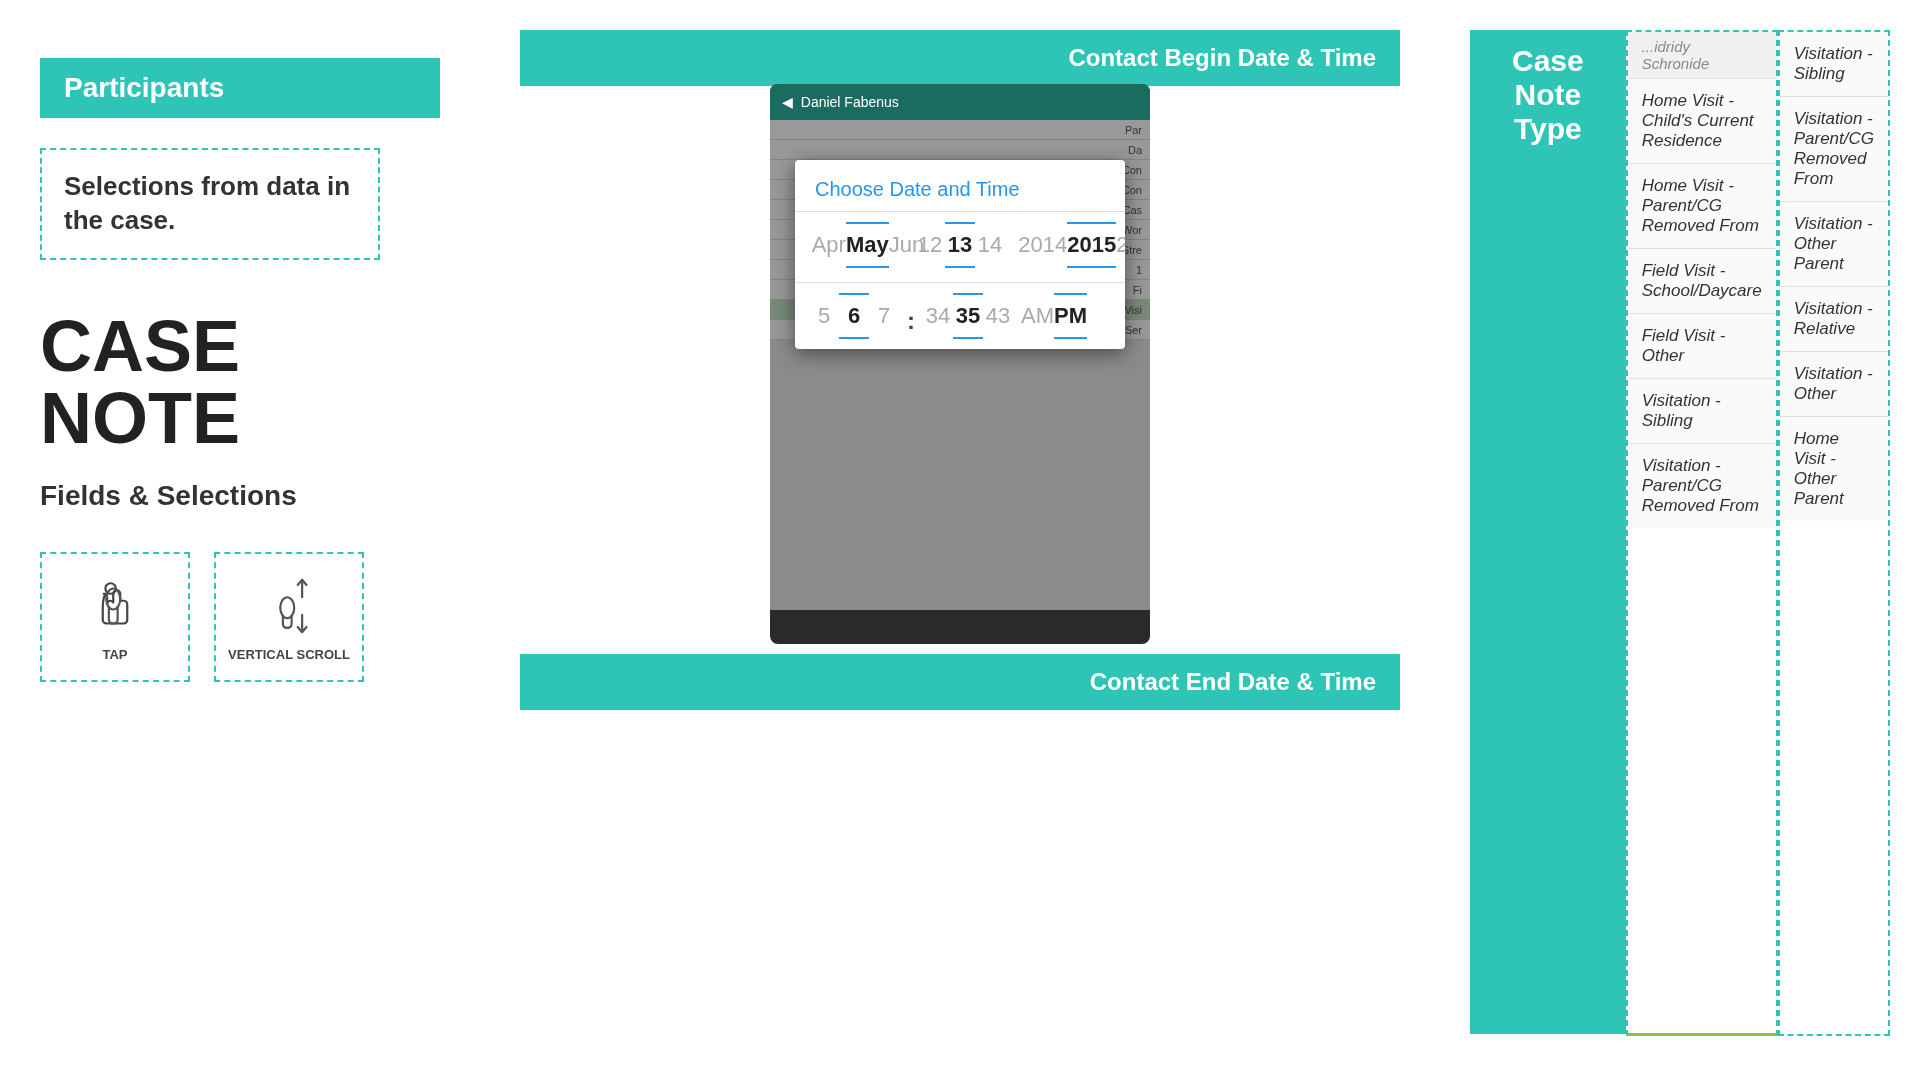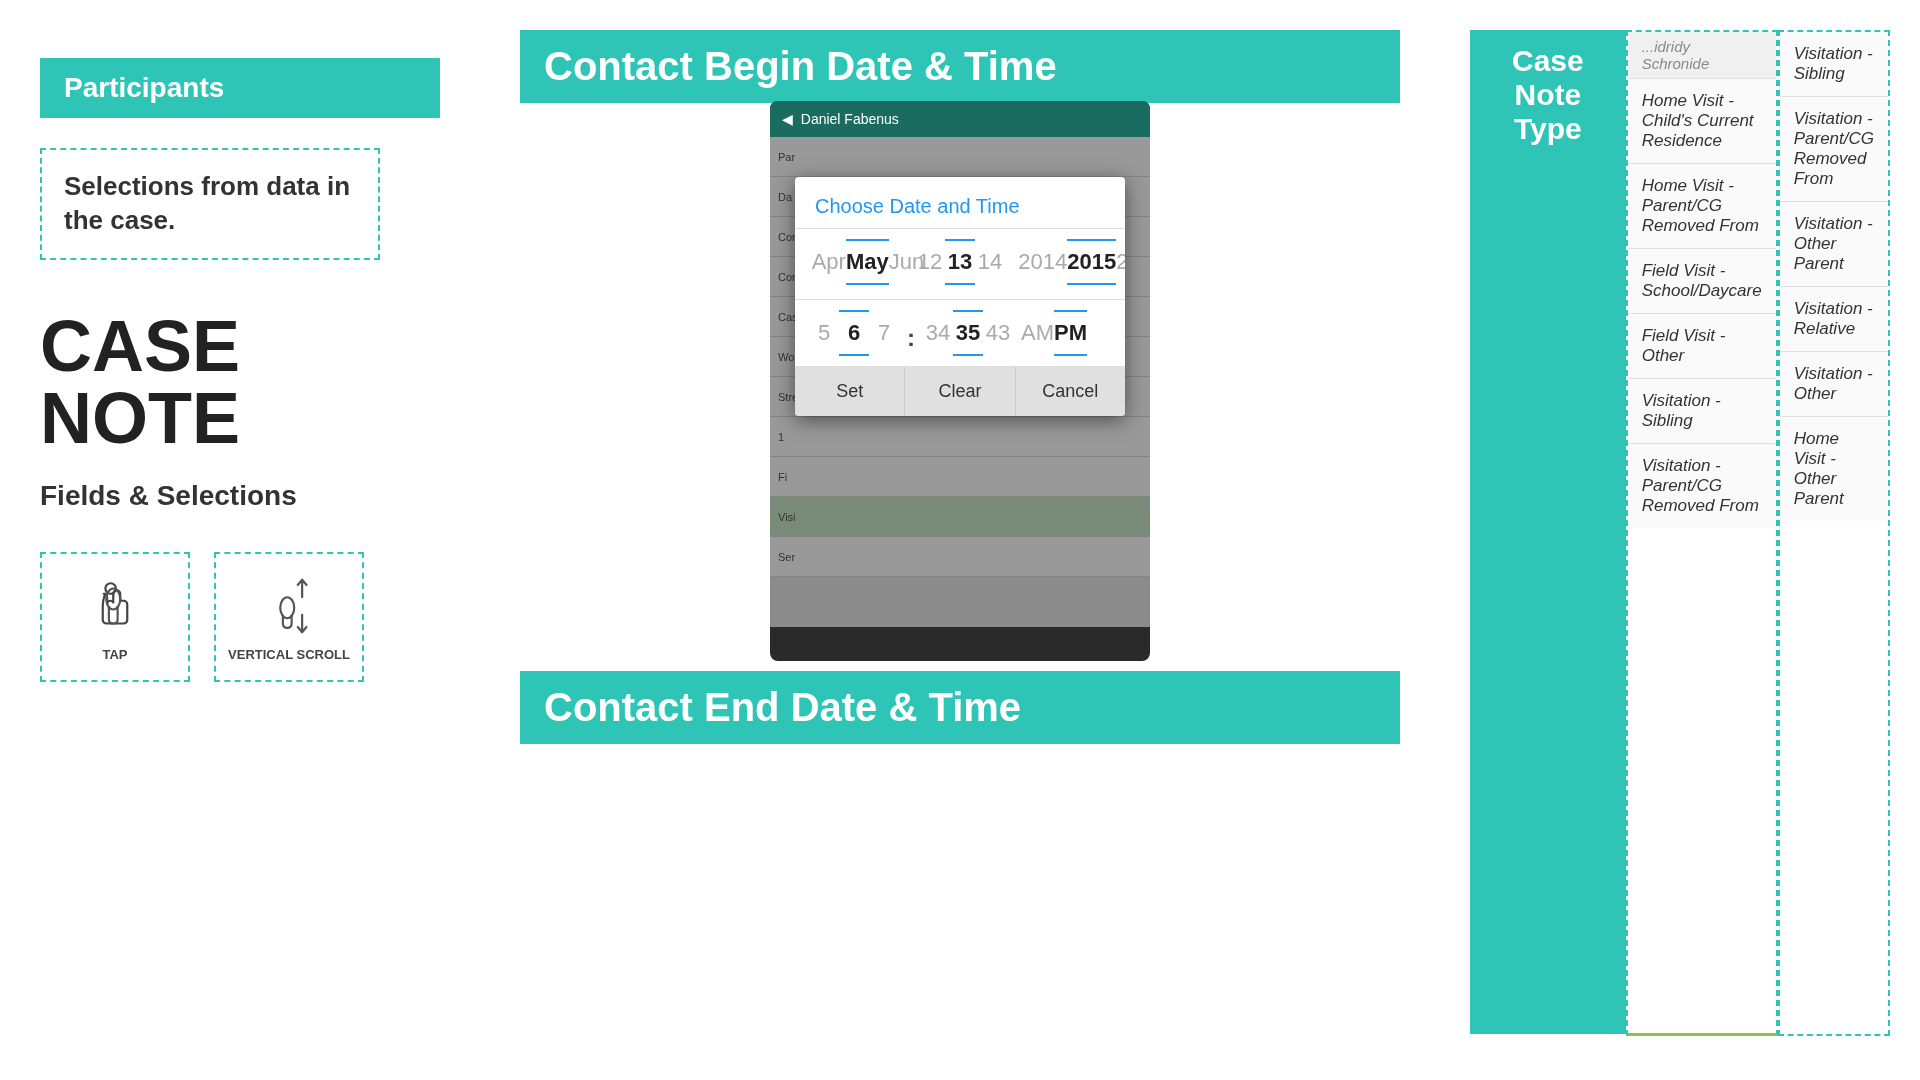--- a/index.html
+++ b/index.html
@@ -93,22 +93,22 @@
     .center-col {
       width: 960px;
       display: flex;
       flex-direction: column;
       align-items: center;
       padding: 30px 40px;
     }
 
     .center-col .section-header-teal {
       width: 100%;
-      text-align: left;
-      font-size: 40px;
+      text-align: right;
+      font-size: 24px;
       margin-bottom: 0;
     }
 
     .phone-frame {
       width: 380px;
       height: 560px;
       background: #2a2a2a;
       border-radius: 8px;
       overflow: hidden;
       position: relative;
@@ -223,22 +223,23 @@
       border-right: 1px solid #ccc;
     }
 
     .app-row {
       display: flex;
       border-bottom: 1px solid #ddd;
       padding: 4px 8px;
       font-size: 11px;
       color: #555;
       background: #fff;
-      height: 40px;
-      align-items: center;
+      height: 20px;
+      align-items: center;
+      justify-content: flex-end;
     }
 
     .app-row.green-row {
       background: #c8e6c9;
     }
 
     .contact-end-header {
       width: 100%;
       text-align: center;
       font-size: 32px;
@@ -421,25 +422,20 @@
               <div class="picker-item selected">35</div>
               <div class="picker-item">43</div>
             </div>
             <div class="picker-column">
               <div class="picker-item">AM</div>
               <div class="picker-item selected">PM</div>
               <div class="picker-item" style="color:transparent;">PM</div>
             </div>
           </div>
 
-          <div class="dialog-buttons">
-            <button class="dialog-btn">Set</button>
-            <button class="dialog-btn">Clear</button>
-            <button class="dialog-btn">Cancel</button>
-          </div>
         </div>
       </div>
     </div>
   </div>
 
   <div class="section-header-teal contact-end-header">Contact End Date &amp; Time</div>
 </div>
 
 <div class="right-col">
   <div class="section-header-teal">Case Note Type</div>

